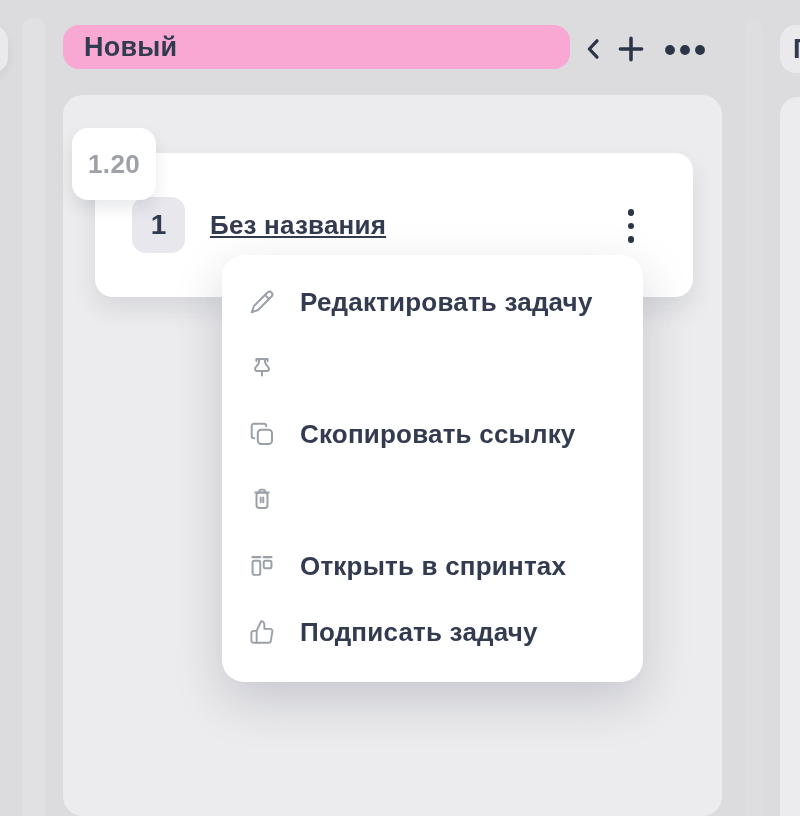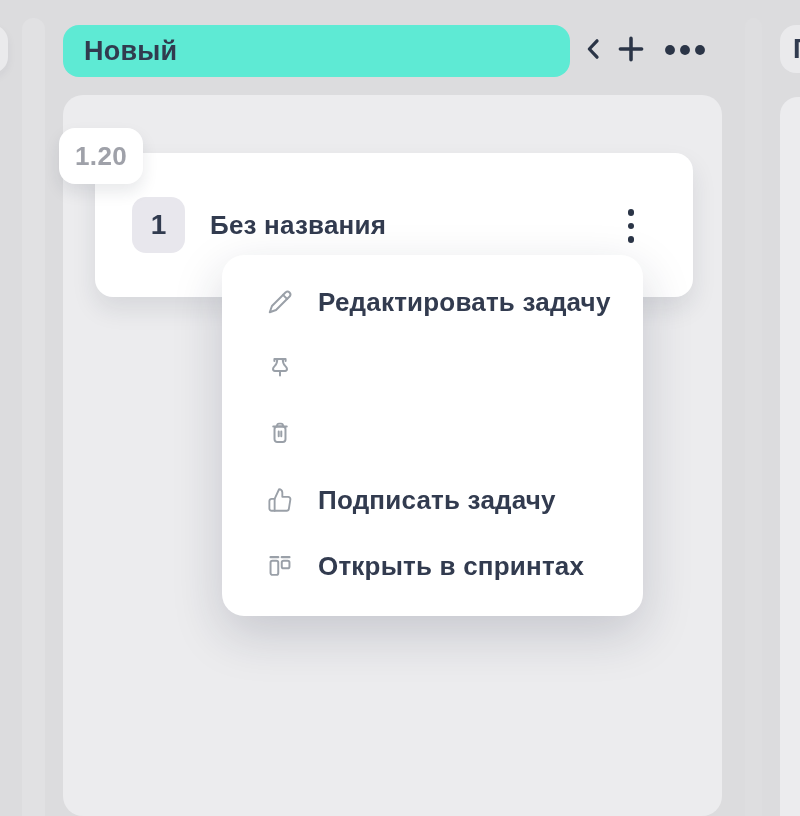--- a/index.html
+++ b/index.html
@@ -8,22 +8,22 @@
 
   
   .prev-pill{position:absolute;left:-26px;top:25px;width:34px;height:48px;border-radius:16px;
     background:#eaeaec;box-shadow:0 4px 10px rgba(30,35,60,.06);}
   .left-strip{position:absolute;left:22px;top:18px;width:23px;height:798px;
     border-radius:12px 12px 0 0;background:#e1e1e3;}
   .right-strip{position:absolute;left:745px;top:18px;width:17px;height:798px;
     border-radius:12px 12px 0 0;background:#dedee0;}
 
   
-  .header-input{position:absolute;left:63px;top:25px;width:507px;height:52px;border-radius:16px;
-    background:#5eead4;display:flex;align-items:center;padding:0;box-sizing:border-box;}
+  .header-input{position:absolute;left:63px;top:25px;width:507px;height:44px;border-radius:16px;
+    background:#f9a8d4;display:flex;align-items:center;padding:0;box-sizing:border-box;}
   .header-input span{padding-left:21px;font-size:27px;font-weight:700;color:#313b4f;letter-spacing:.2px;}
   .icon-btn{position:absolute;display:flex;align-items:center;justify-content:center;
     background:transparent;border:none;padding:0;cursor:pointer;}
   .btn-collapse{left:578px;top:33px;width:32px;height:32px;}
   .btn-add{left:613px;top:31px;width:36px;height:36px;}
   .btn-more{left:662px;top:37px;width:46px;height:26px;}
 
   .next-pill{position:absolute;left:780px;top:25px;width:70px;height:48px;border-radius:16px;
     background:#eaeaec;display:flex;align-items:center;}
   .next-pill span{padding-left:13px;font-size:27px;font-weight:700;color:#313b4f;}
@@ -31,33 +31,33 @@
   
   .panel{position:absolute;left:63px;top:95px;width:659px;height:721px;border-radius:20px;background:#ececee;}
   .next-panel{position:absolute;left:780px;top:97px;width:70px;height:719px;border-radius:18px 0 0 0;background:#ececee;}
 
   
   .card{position:absolute;left:95px;top:153px;width:598px;height:144px;border-radius:18px;background:#ffffff;
     box-shadow:0 12px 24px rgba(30,35,60,.10);}
   .card-row{display:flex;align-items:center;height:100%;padding-left:37px;box-sizing:border-box;}
   .num-chip{width:53px;height:56px;border-radius:14px;background:#e8e7ed;display:flex;align-items:center;
     justify-content:center;font-size:28px;font-weight:700;color:#313b4f;flex:0 0 auto;}
-  .card-title{margin-left:25px;font-size:26px;font-weight:700;color:#323b4f;letter-spacing:.2px;}
+  .card-title{margin-left:25px;font-size:26px;font-weight:700;color:#323b4f;letter-spacing:.2px;text-decoration:underline;}
   .kebab{position:absolute;left:516px;top:45px;width:40px;height:56px;display:flex;flex-direction:column;
     align-items:center;justify-content:center;gap:7px;background:transparent;border:none;cursor:pointer;}
   .kebab i{width:6.5px;height:6.5px;border-radius:50%;background:#2b3547;display:block;}
 
-  .badge{position:absolute;left:59px;top:128px;width:84px;height:56px;border-radius:16px;background:#ffffff;
+  .badge{position:absolute;left:72px;top:128px;width:84px;height:72px;border-radius:16px;background:#ffffff;
     box-shadow:0 8px 16px rgba(30,35,60,.10);display:flex;align-items:center;justify-content:center;
     font-size:26px;font-weight:600;color:#9fa1a9;letter-spacing:.3px;}
 
   
   .menu{position:absolute;left:222px;top:255px;width:421px;border-radius:22px;background:#ffffff;
     box-shadow:0 18px 50px rgba(30,35,60,.18);padding:14px 0 17px 0;box-sizing:border-box;}
-  .menu-item{height:66px;display:flex;align-items:center;padding-left:44px;cursor:pointer;}
+  .menu-item{height:66px;display:flex;align-items:center;padding-left:26px;cursor:pointer;}
   .menu-item .mi-icon{width:28px;height:28px;flex:0 0 auto;display:flex;align-items:center;justify-content:center;}
   .menu-item .mi-label{margin-left:24px;font-size:26px;font-weight:700;color:#323b4f;letter-spacing:.2px;white-space:nowrap;}
 
   svg{display:block;}
   .dark-stroke{stroke:#2b3547;fill:none;stroke-linecap:round;stroke-linejoin:round;}
   .gray-stroke{stroke:#9aa0a8;fill:none;stroke-linecap:round;stroke-linejoin:round;}
 </style>
 </head>
 <body>
 
@@ -127,47 +127,56 @@
     <div class="menu-item">
       <span class="mi-icon">
         <svg width="28" height="28" viewBox="0 0 24 24">
           <path class="gray-stroke" stroke-width="1.7" d="M7.2 6V4.2h9.6V6"></path>
           <path class="gray-stroke" stroke-width="1.7" d="M9.6 4.5c.15 2.9-.75 4.5-2.2 5.9-.9.85-1.4 1.7-1.4 2.55 0 .9.7 1.55 1.6 1.55h8.8c.9 0 1.6-.65 1.6-1.55 0-.85-.5-1.7-1.4-2.55-1.45-1.4-2.35-3-2.2-5.9"></path>
           <path class="gray-stroke" stroke-width="1.7" d="M12 14.7v3.8"></path>
         </svg>
       </span>
     </div>
 
+    <div class="menu-item">
+      <span class="mi-icon">
+        <svg width="28" height="28" viewBox="0 0 24 24">
+          <rect class="gray-stroke" stroke-width="1.7" x="8.4" y="8.4" width="12.2" height="12.2" rx="3"></rect>
+          <path class="gray-stroke" stroke-width="1.7" d="M5.4 15.6h-.3a1.9 1.9 0 0 1-1.9-1.9V5.1a1.9 1.9 0 0 1 1.9-1.9h8.6a1.9 1.9 0 0 1 1.9 1.9v.3"></path>
+        </svg>
+      </span>
+      <span class="mi-label">Скопировать ссылку</span>
+    </div>
 
     <div class="menu-item">
       <span class="mi-icon">
         <svg width="28" height="28" viewBox="0 0 24 24">
           <path class="gray-stroke" stroke-width="1.7" d="M6.2 5.6h11.6"></path>
           <path class="gray-stroke" stroke-width="1.7" d="M9.5 5.4v-.7a1.6 1.6 0 0 1 1.6-1.6h1.8a1.6 1.6 0 0 1 1.6 1.6v.7"></path>
           <rect class="gray-stroke" stroke-width="1.7" x="7.3" y="5.6" width="9.4" height="13.3" rx="2.3"></rect>
           <path class="gray-stroke" stroke-width="1.7" d="M10.9 9.8v4.2M13.1 9.8v4.2"></path>
         </svg>
       </span>
     </div>
 
     <div class="menu-item">
       <span class="mi-icon">
         <svg width="28" height="28" viewBox="0 0 24 24">
-          <path class="gray-stroke" stroke-width="1.6" d="M14 9.3V5.6a2.8 2.8 0 0 0-2.8-2.8L7.4 11v10.2h10.3a1.9 1.9 0 0 0 1.9-1.6l1.3-8.2a1.9 1.9 0 0 0-1.9-2.1H14z"></path>
-          <path class="gray-stroke" stroke-width="1.6" d="M7.4 21.2H4.8a1.9 1.9 0 0 1-1.9-1.9v-6.4A1.9 1.9 0 0 1 4.8 11h2.6"></path>
-        </svg>
-      </span>
-      <span class="mi-label">Подписать задачу</span>
-    </div>
-
-    <div class="menu-item">
-      <span class="mi-icon">
-        <svg width="28" height="28" viewBox="0 0 24 24">
           <path class="gray-stroke" stroke-width="1.9" d="M3.9 4.4h6.6M13.5 4.4h6.6"></path>
           <rect class="gray-stroke" stroke-width="1.7" x="3.9" y="7.4" width="6.6" height="12.2" rx="1.6"></rect>
           <rect class="gray-stroke" stroke-width="1.7" x="13.5" y="7.4" width="6.6" height="6.6" rx="1.6"></rect>
         </svg>
       </span>
       <span class="mi-label">Открыть в спринтах</span>
     </div>
 
+    <div class="menu-item">
+      <span class="mi-icon">
+        <svg width="28" height="28" viewBox="0 0 24 24">
+          <path class="gray-stroke" stroke-width="1.6" d="M14 9.3V5.6a2.8 2.8 0 0 0-2.8-2.8L7.4 11v10.2h10.3a1.9 1.9 0 0 0 1.9-1.6l1.3-8.2a1.9 1.9 0 0 0-1.9-2.1H14z"></path>
+          <path class="gray-stroke" stroke-width="1.6" d="M7.4 21.2H4.8a1.9 1.9 0 0 1-1.9-1.9v-6.4A1.9 1.9 0 0 1 4.8 11h2.6"></path>
+        </svg>
+      </span>
+      <span class="mi-label">Подписать задачу</span>
+    </div>
+
   </div>
 </div>
 
 </body></html>

